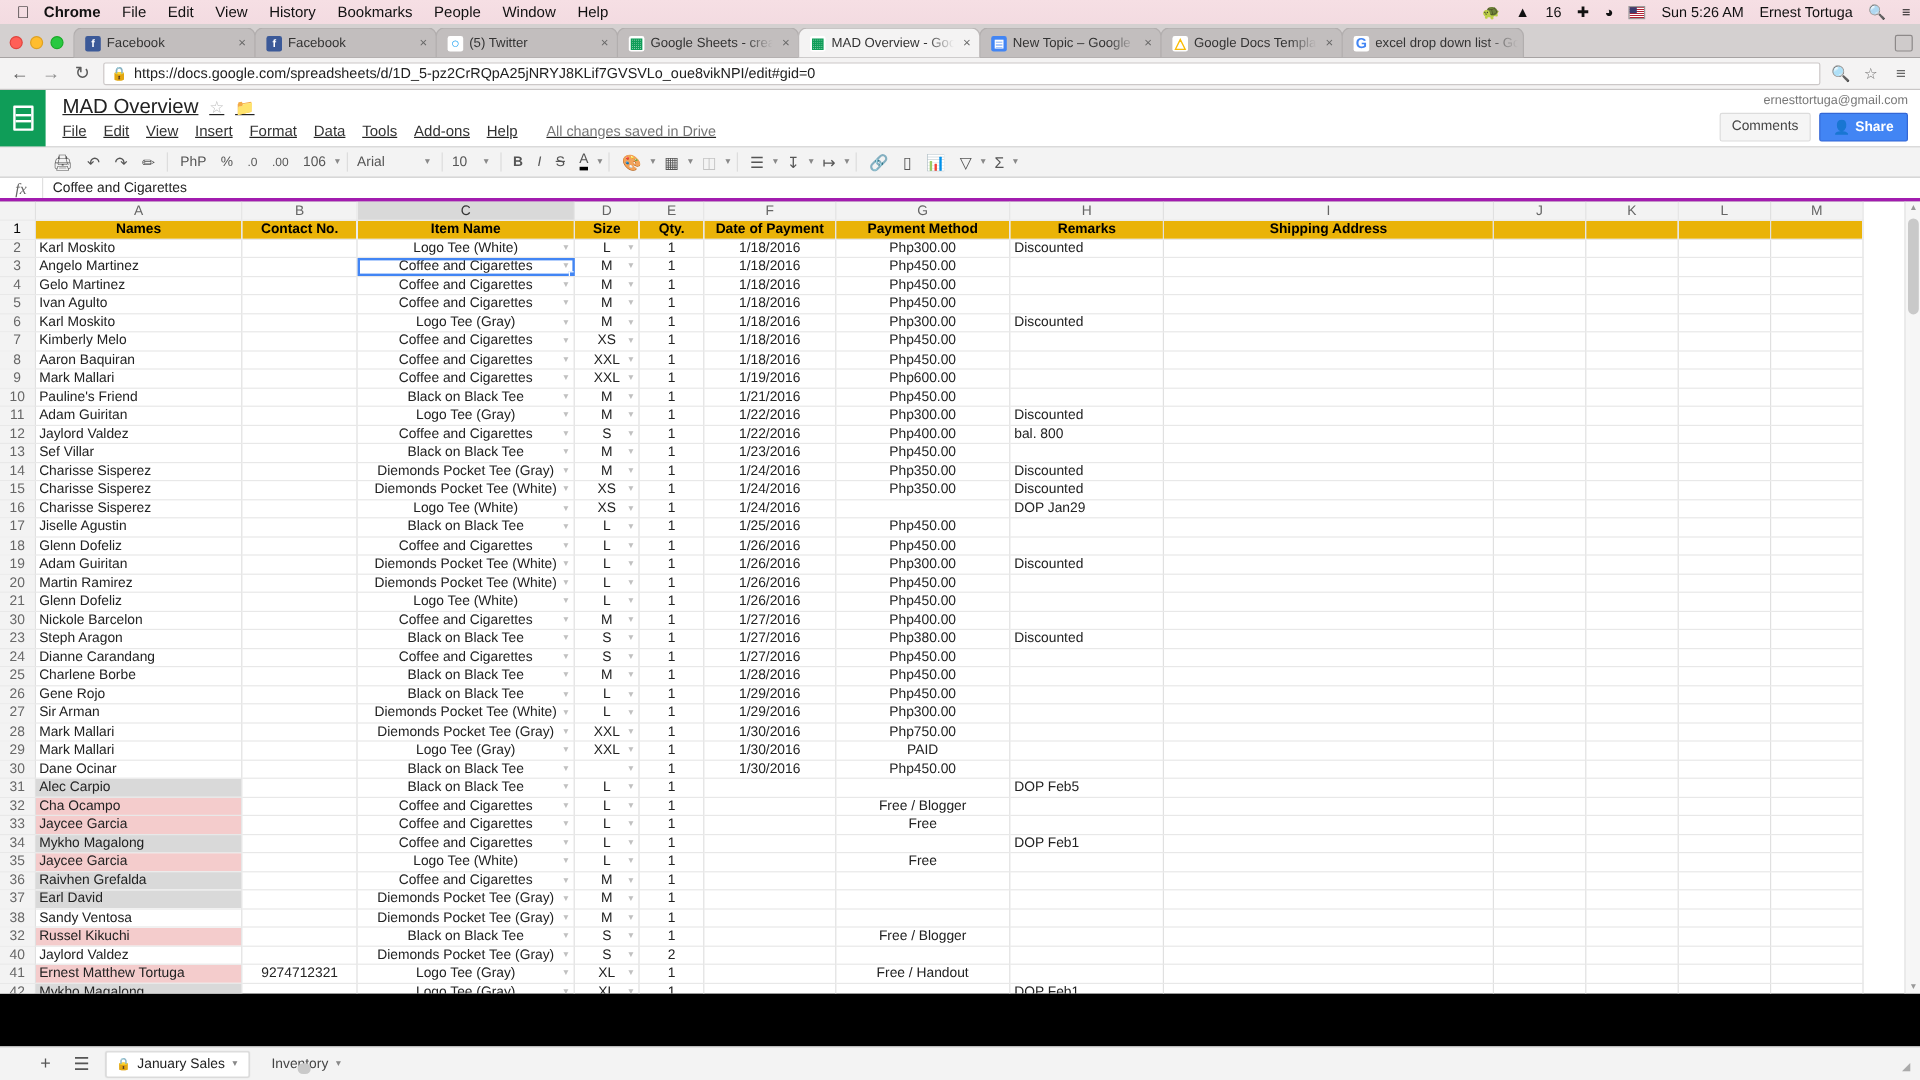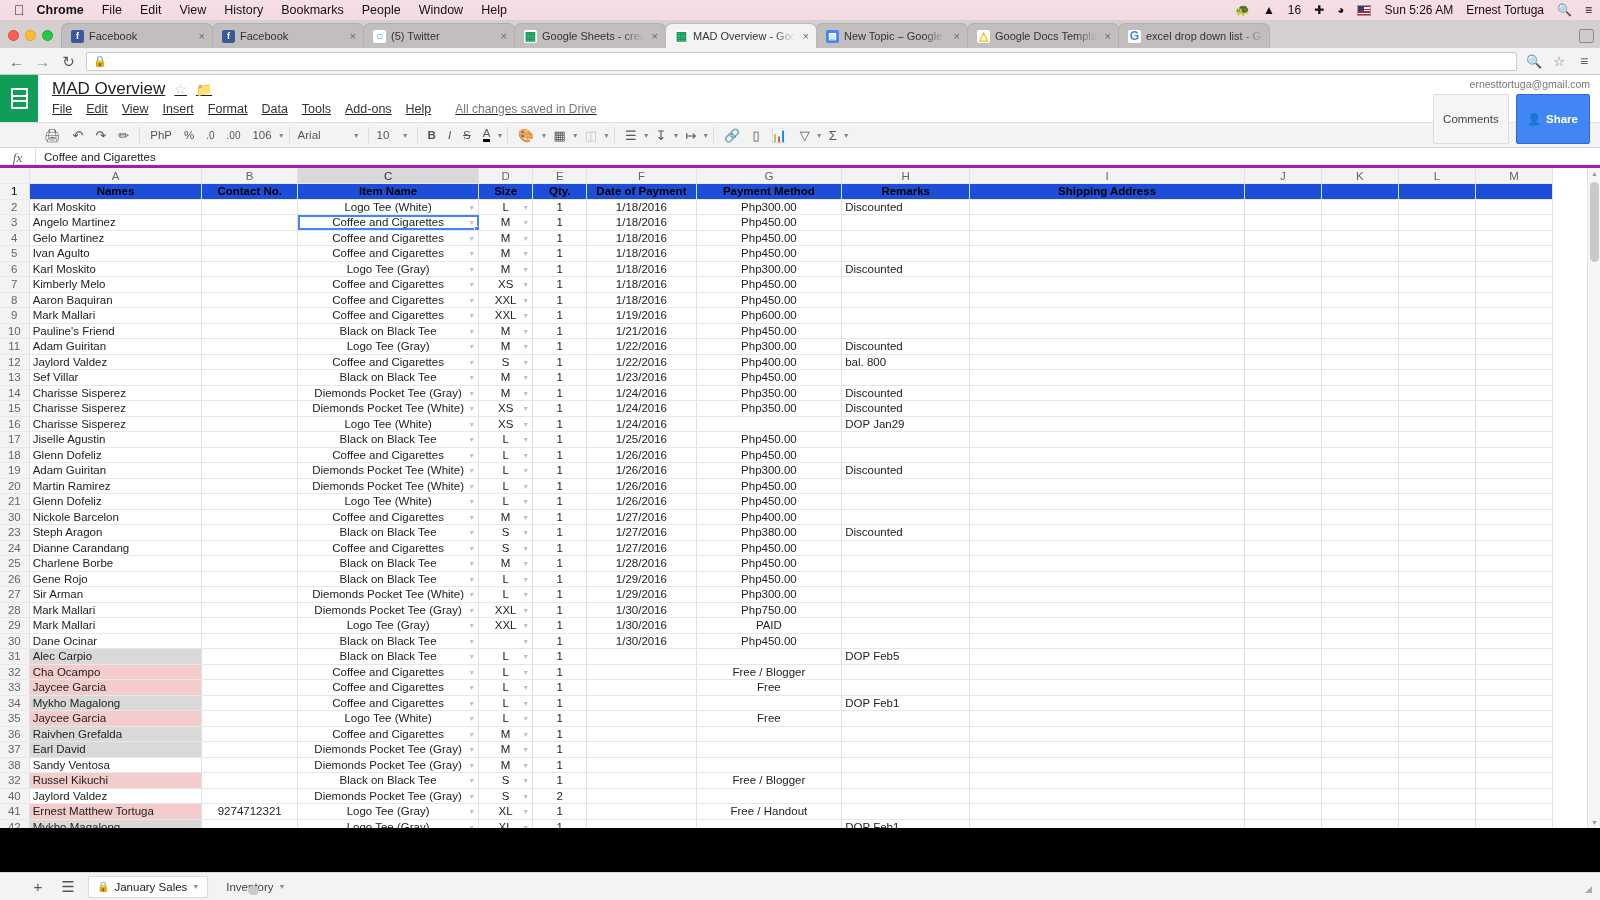--- a/index.html
+++ b/index.html
@@ -96,21 +96,21 @@
   .appicon .g:after{content:"";position:absolute;left:0;right:0;top:10px;height:1.5px;background:#fff;}
   .hdrleft{padding:4px 0 0 14px;text-decoration:underline;}
   .doctitle{font-size:17px;color:#222;display:flex;align-items:center;gap:9px;}
   .doctitle .star{color:#bdbdbd;font-size:14px;}
   .doctitle .folder{color:#9e9e9e;font-size:13px;}
   .menurow{display:flex;gap:14px;margin-top:3px;font-size:12.5px;color:#333;align-items:center;}
   .menurow .saved{color:#777;margin-left:10px;font-size:12px;}
   .hdrright{position:absolute;right:10px;top:3px;text-align:right;}
   .acct{font-size:10.5px;color:#777;}
   .hdrbtns{display:flex;gap:7px;margin-top:4px;justify-content:flex-end;}
-  .btn-comments{background:#f5f5f5;border:1px solid #dcdcdc;border-radius:2px;font-size:11.5px;color:#444;padding:18px 9px;margin-left:12px;}
+  .btn-comments{background:#f5f5f5;border:1px solid #dcdcdc;border-radius:2px;font-size:11.5px;color:#444;padding:4px 9px;margin-left:12px;}
   .btn-share{background:#4285f4;border:1px solid #3367d6;border-radius:2px;font-size:11.5px;color:#fff;padding:4px 11px;display:flex;align-items:center;gap:4px;font-weight:bold;}
 
   
   .toolbar{height:26px;background:#f3f3f3;border-top:1px solid #e0e0e0;border-bottom:1px solid #d7d7d7;
            display:flex;align-items:center;padding-left:38px;gap:0;font-size:11.5px;color:#444;}
   .tb{padding:0 6px;color:#555;white-space:nowrap;display:flex;align-items:center;height:20px;}
   .tb.ic{font-size:13px;}
   .tsep{width:1px;height:16px;background:#ddd;margin:0 4px;}
   .tb.small{font-size:10px;}
   .fontbox{width:70px;display:flex;justify-content:space-between;align-items:center;padding:0 4px;}
@@ -136,21 +136,21 @@
   .colhead th{
     background:#f3f3f3;border-bottom:1px solid #cfcfcf;border-right:1px solid #dcdcdc;
     font-size:10.5px;color:#666;text-align:center;height:17px;font-weight:normal;
   }
   .colhead th.selcol{background:#d9d9d9;color:#333;}
   .colhead th.corner{background:#f3f3f3;width:28px;}
   td.rowh, th.rowh{
     background:#f3f3f3;border-right:1px solid #cfcfcf;color:#666;font-size:10.5px;
     text-align:center;width:28px;
   }
-  .hdrrow td{background:#1d4ed8;font-weight:bold;text-align:center;color:#000;height:24px;font-size:12.5px;}
+  .hdrrow td{background:#eab308;font-weight:bold;text-align:center;color:#000;height:24px;font-size:12.5px;}
   .hdrrow td.rowh{background:#f3f3f3;font-weight:normal;}
   td.c-name{text-align:left;}
   td.c-contact{text-align:center;}
   td.c-item{text-align:center;position:relative;padding-right:13px;}
   td.c-size{text-align:center;position:relative;padding-right:11px;}
   td.c-qty{text-align:center;}
   td.c-date{text-align:center;}
   td.c-pay{text-align:center;}
   td.c-rem{text-align:left;}
   .dv{position:absolute;right:3px;top:50%;transform:translateY(-50%);color:#c0c0c0;font-size:7px;line-height:1;}
@@ -275,20 +275,21 @@
   </div>
   <div class="winmax"></div>
 </div>
 
 <div class="omnirow">
   <span class="navbtn on">←</span>
   <span class="navbtn">→</span>
   <span class="navbtn on">↻</span>
   <div class="urlbox">
     <span class="lock">🔒</span>
+    <span>https://docs.google.com/spreadsheets/d/1D_5-pz2CrRQpA25jNRYJ8KLif7GVSVLo_oue8vikNPI/edit#gid=0</span>
   </div>
   <span class="r-ic">🔍</span>
   <span class="r-ic">☆</span>
   <span class="r-ic hamb">≡</span>
 </div>
 
 <div class="sheetshdr">
   <div class="appicon">
       <div class="g"></div>
     </div>

